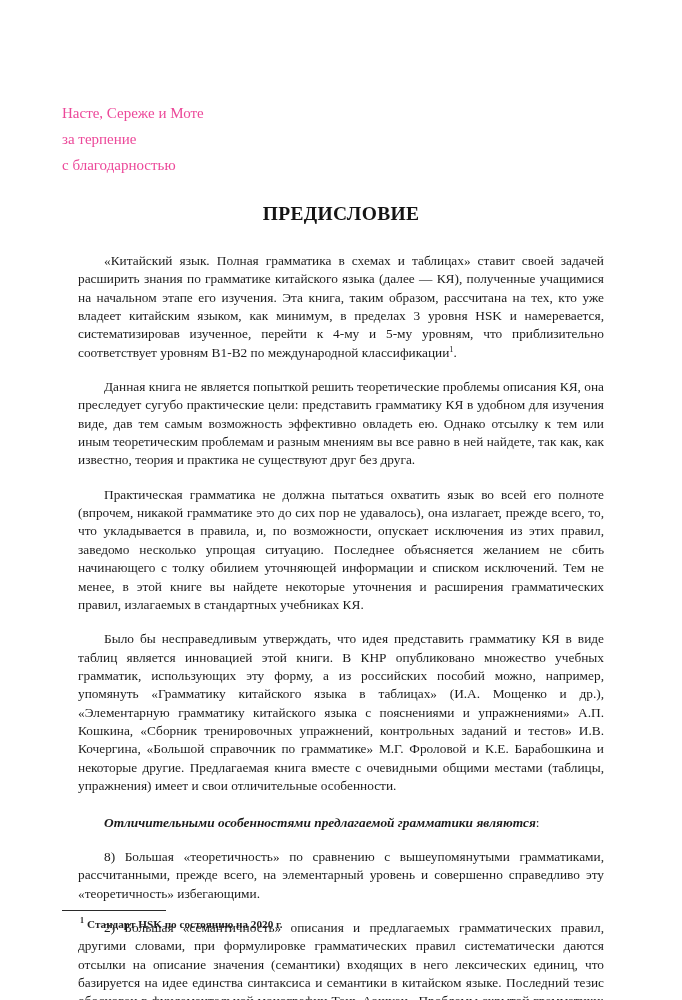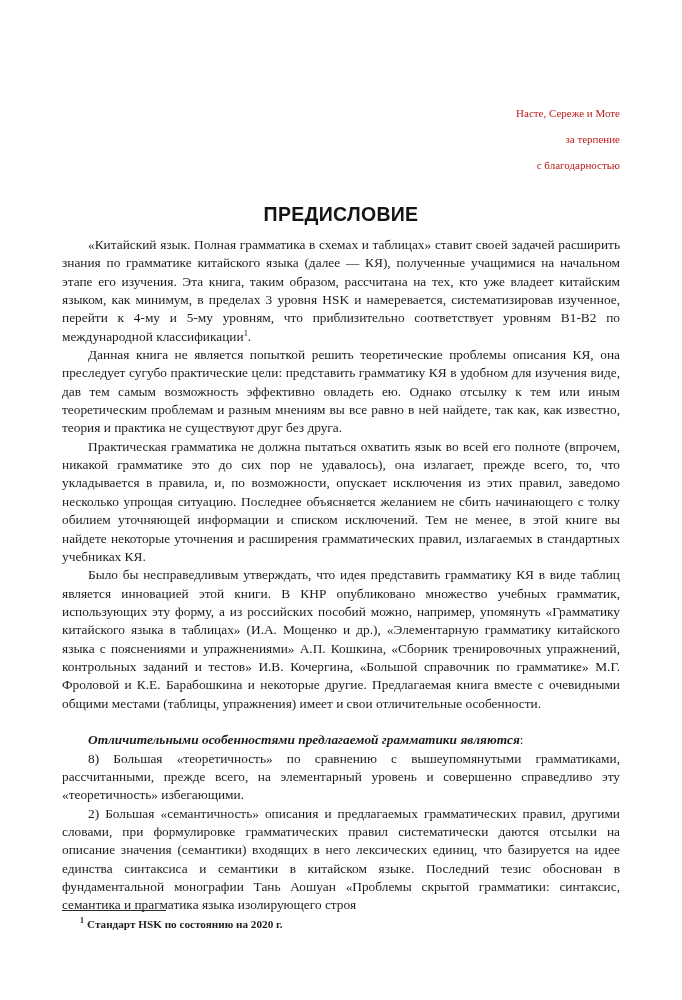--- a/index.html
+++ b/index.html
@@ -16,50 +16,50 @@
     font-family: "Liberation Serif", "DejaVu Serif", serif;
     color: #1c1c1c;
   }
 
   
   .dedication {
     position: absolute;
     left: 62px;
     top: 100px;
     width: 558px;
-    text-align: right;
-    font-size: 11px;
+    text-align: left;
+    font-size: 15px;
     line-height: 26px;
-    color: #b91c1c;
+    color: #ec4899;
   }
   .dedication div { white-space: nowrap; }
 
   
   .doc-title {
     position: absolute;
     left: 62px;
     top: 203px;
     width: 558px;
     text-align: center;
-    font-family: Liberation Sans, sans-serif;
+    font-family: Liberation Serif, serif;
     font-weight: bold;
     font-size: 19.5px;
     letter-spacing: 0.3px;
     color: #141414;
   }
 
   
   .body-block {
     position: absolute;
     left: 62px;
     top: 236px;
     width: 558px;
   }
   p.para {
-    margin: 0;
+    margin: 16px;
     text-align: justify;
     text-justify: inter-word;
     font-size: 13.35px;
     line-height: 18.35px;
     text-indent: 26px;
     hyphens: manual;
     color: #1c1c1c;
   }
   .lead-bold {
     font-weight: bold;

